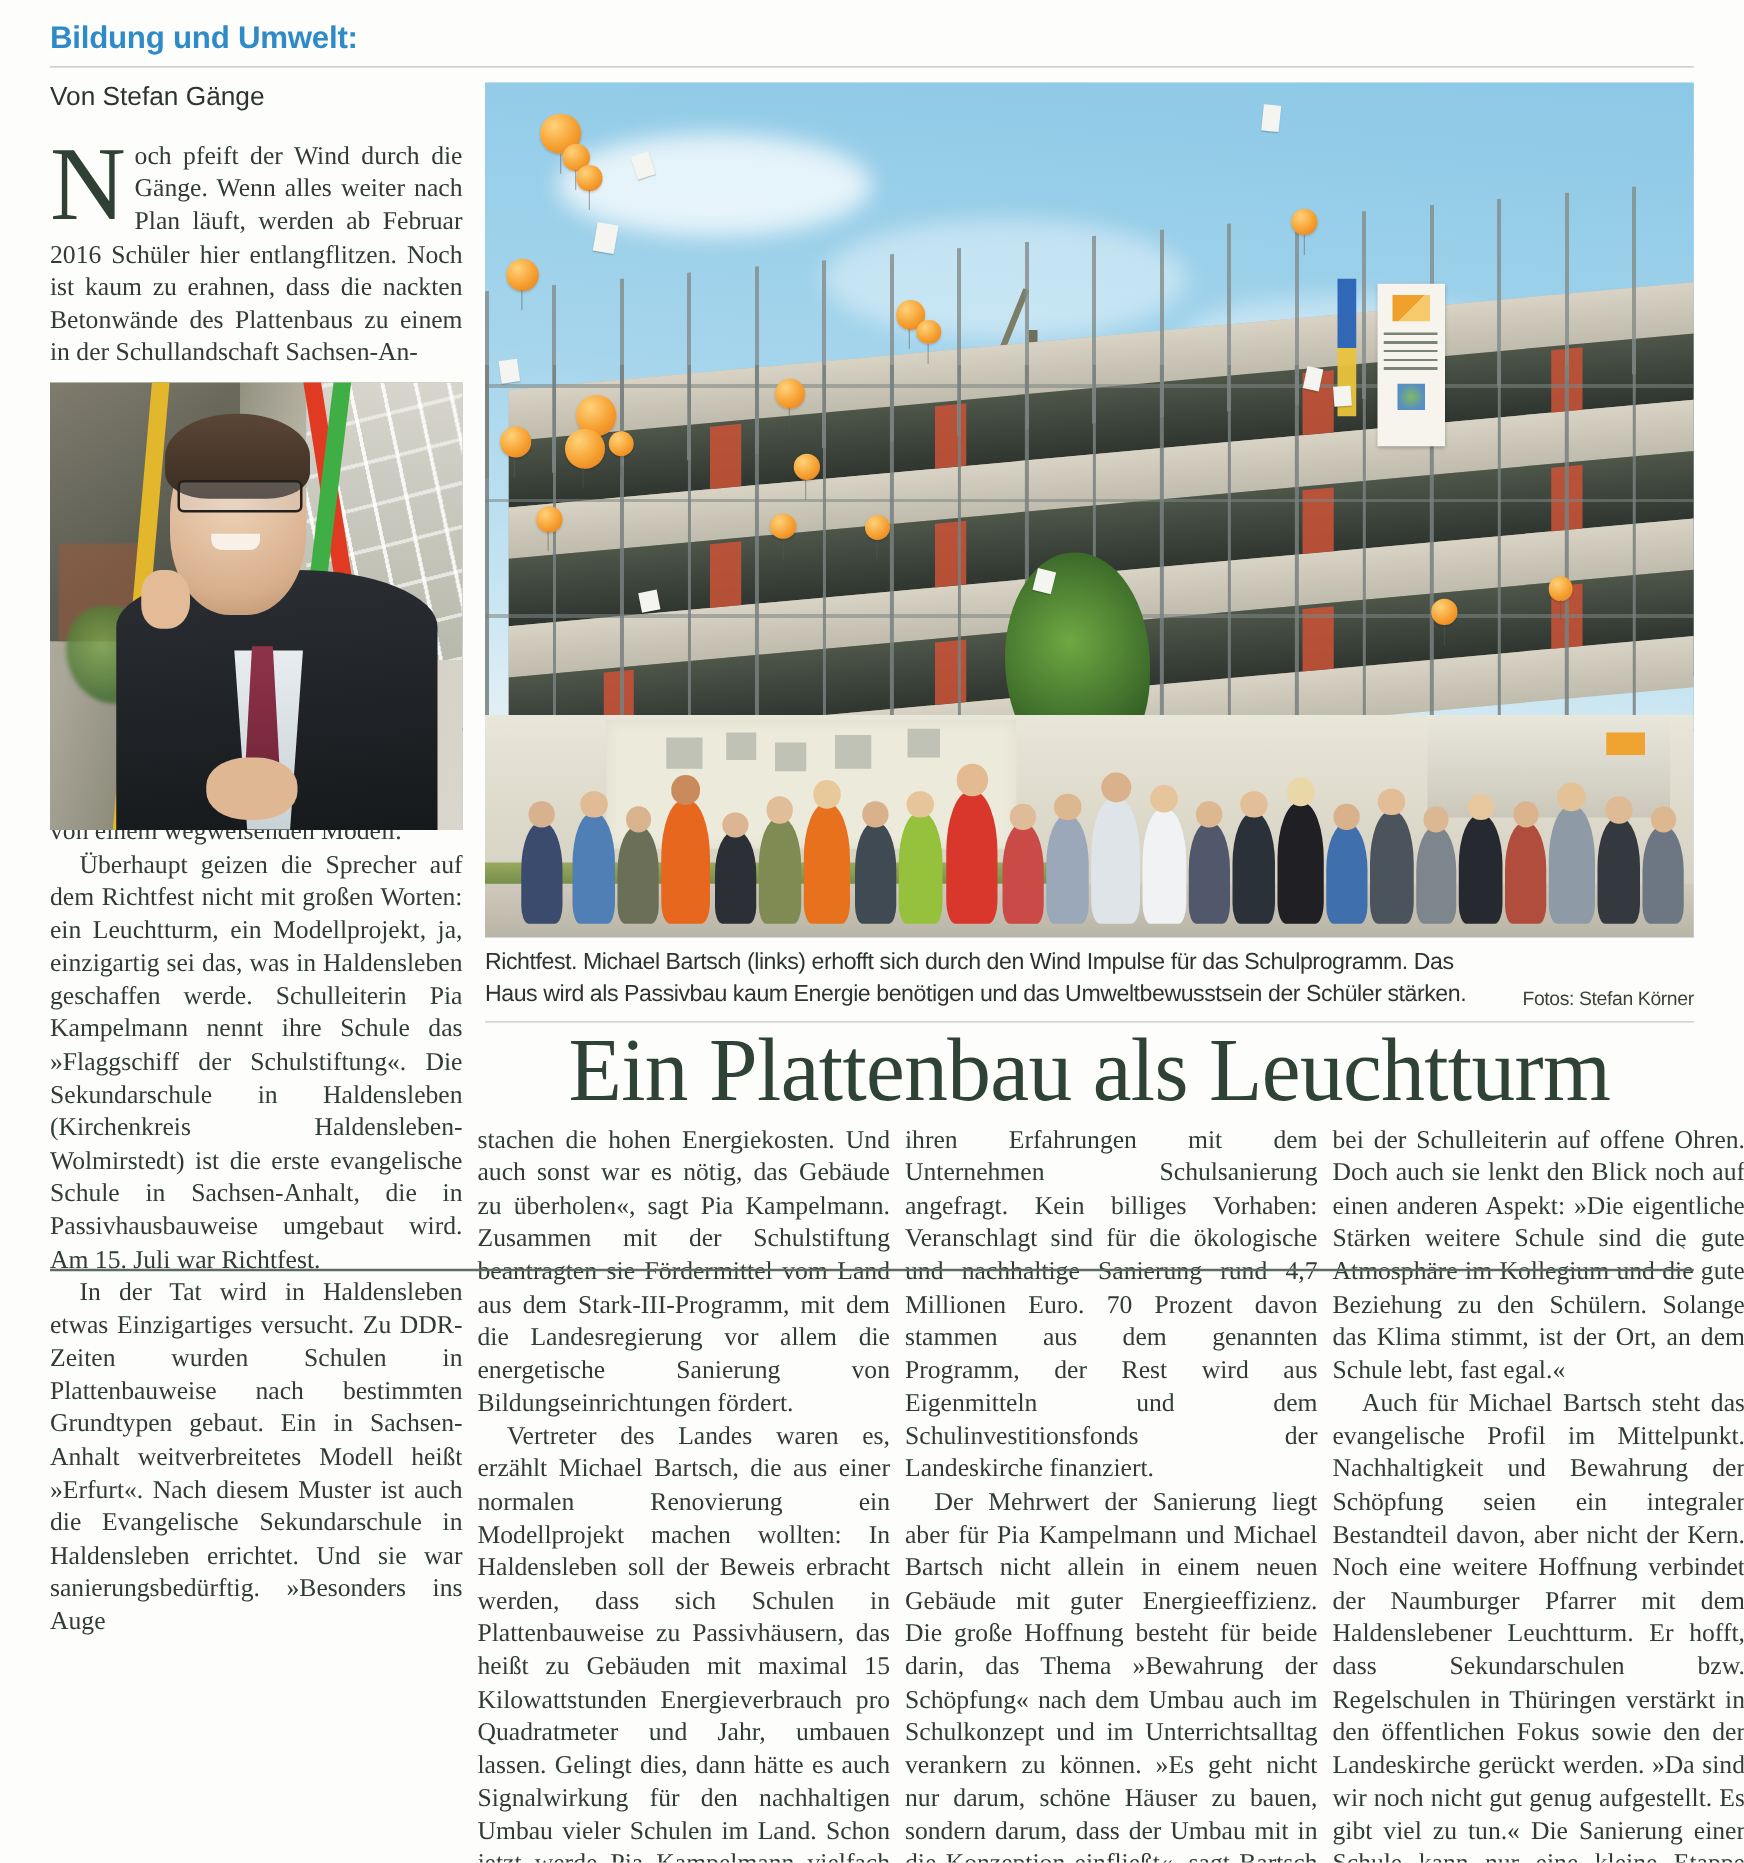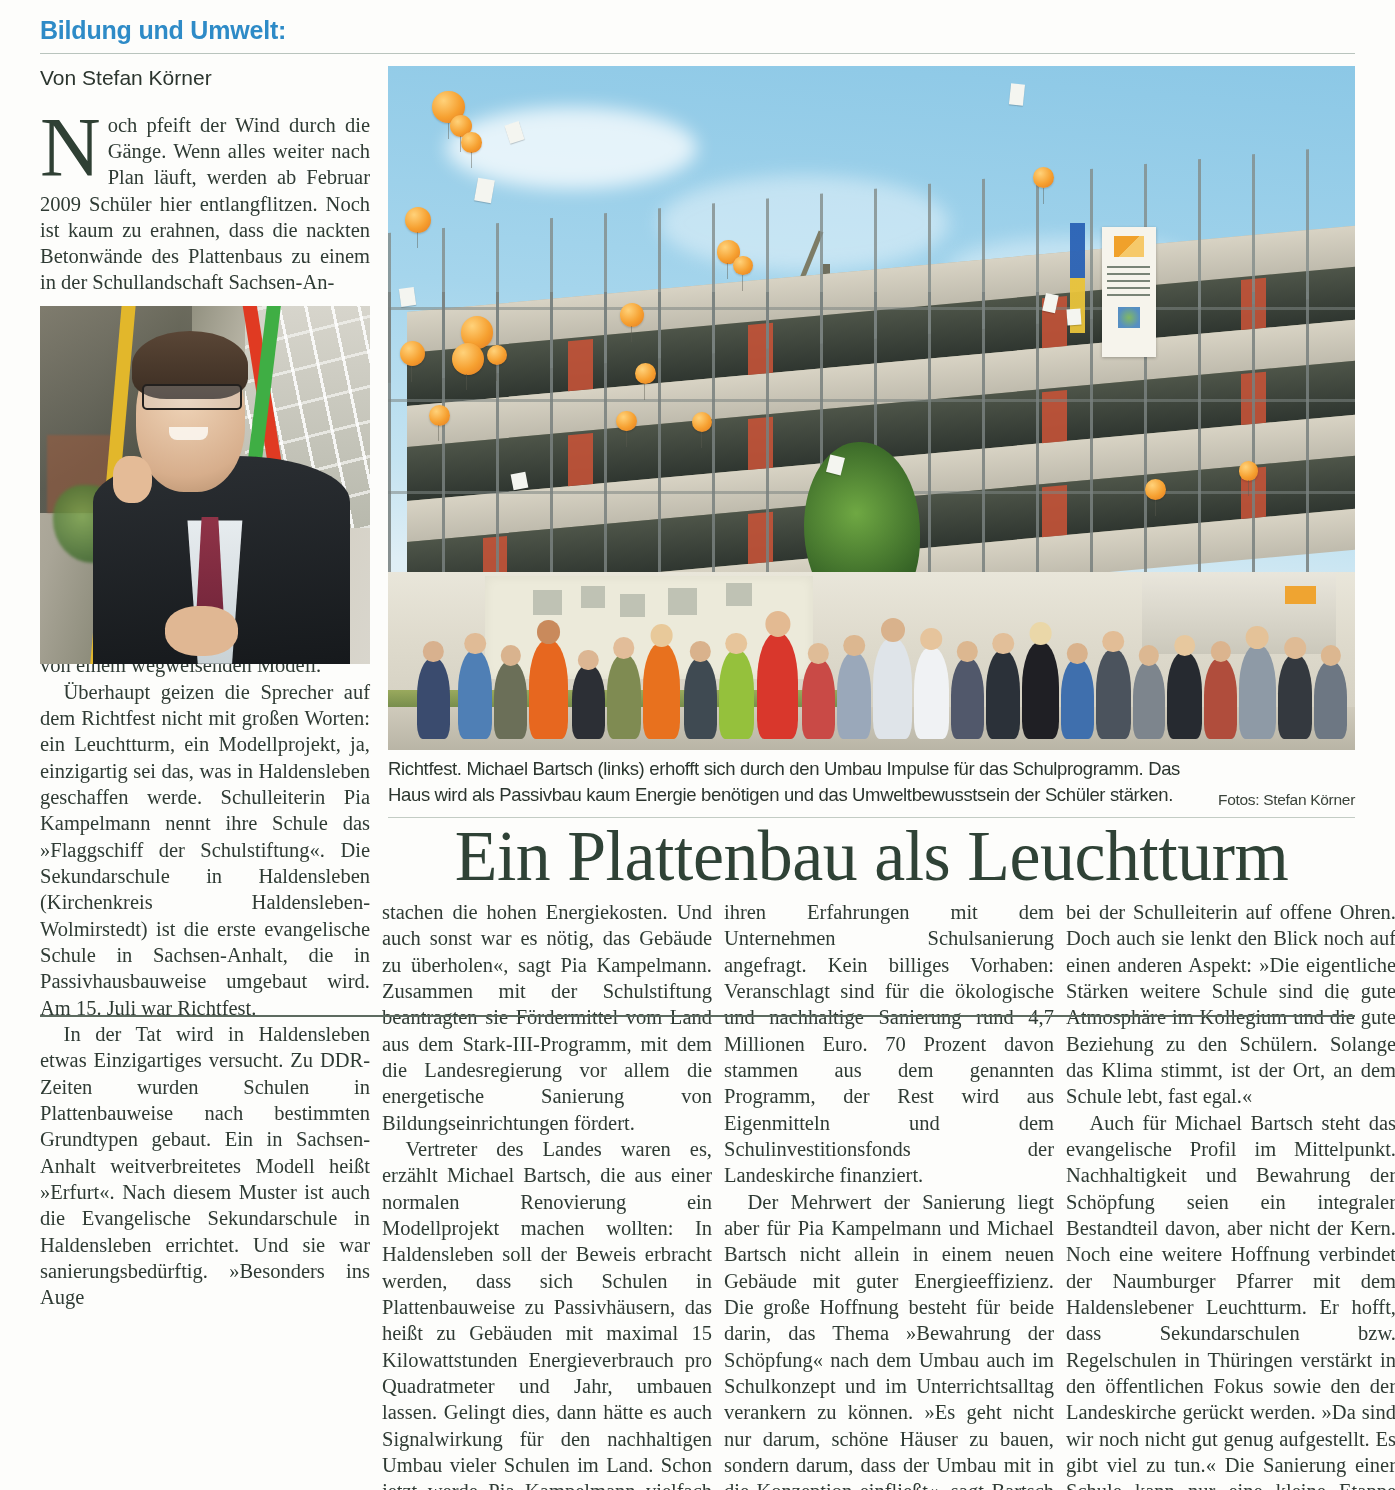--- a/index.html
+++ b/index.html
@@ -203,22 +203,22 @@
 <div class="page">
 
   <div class="rubric-row">
     <span class="rubric">Bildung und Umwelt:</span>
   </div>
   <div class="rule-top"></div>
 
   <div class="top">
 
     <div class="left-col">
-      <div class="byline">Von Stefan Körner</div>
-      <p class="lede"><span class="dropcap">N</span><span>och pfeift der Wind durch die Gänge. Wenn alles weiter nach Plan läuft, werden ab Februar 2009 Schüler hier entlangflitzen. Noch ist kaum zu erahnen, dass die nackten Betonwände des Plattenbaus zu einem in der Schullandschaft Sachsen-An-</span></p>
+      <div class="byline">Von Stefan Gänge</div>
+      <p class="lede"><span class="dropcap">N</span><span>och pfeift der Wind durch die Gänge. Wenn alles weiter nach Plan läuft, werden ab Februar 2016 Schüler hier entlangflitzen. Noch ist kaum zu erahnen, dass die nackten Betonwände des Plattenbaus zu einem in der Schullandschaft Sachsen-An-</span></p>
 
       <div class="portrait">
         <div class="bg"></div>
         <div class="wall"></div>
         <div class="brick"></div>
         <div class="greenery"></div>
         <div class="scaffold"></div>
         <div class="rib rib-y"></div>
         <div class="rib rib-r"></div>
         <div class="rib rib-g"></div>
@@ -396,21 +396,21 @@
           <div class="person" style="left:92%;width:3.6%;height:48%;background:#34393f;">
               <span class="phead" style="background:#dfbb95;"></span>
             </div>
           <div class="person" style="left:95.8%;width:3.4%;height:44%;background:#6d7783;">
               <span class="phead" style="background:#dcb790;"></span>
             </div>
         </div>
       </div>
 
       <div class="caption-wrap">
-        <div class="caption">Richtfest. Michael Bartsch (links) erhofft sich durch den Umbau Impulse für das Schulprogramm. Das Haus wird als Passivbau kaum Energie benötigen und das Umweltbewusstsein der Schüler stärken.</div>
+        <div class="caption">Richtfest. Michael Bartsch (links) erhofft sich durch den Wind Impulse für das Schulprogramm. Das Haus wird als Passivbau kaum Energie benötigen und das Umweltbewusstsein der Schüler stärken.</div>
         <div class="credit">Fotos: Stefan Körner</div>
       </div>
       <div class="caption-rule"></div>
 
       <h1 class="headline">Ein Plattenbau als Leuchtturm</h1>
     </div>
   </div>
 
   <div class="body-grid">
     <div class="bcol first">

